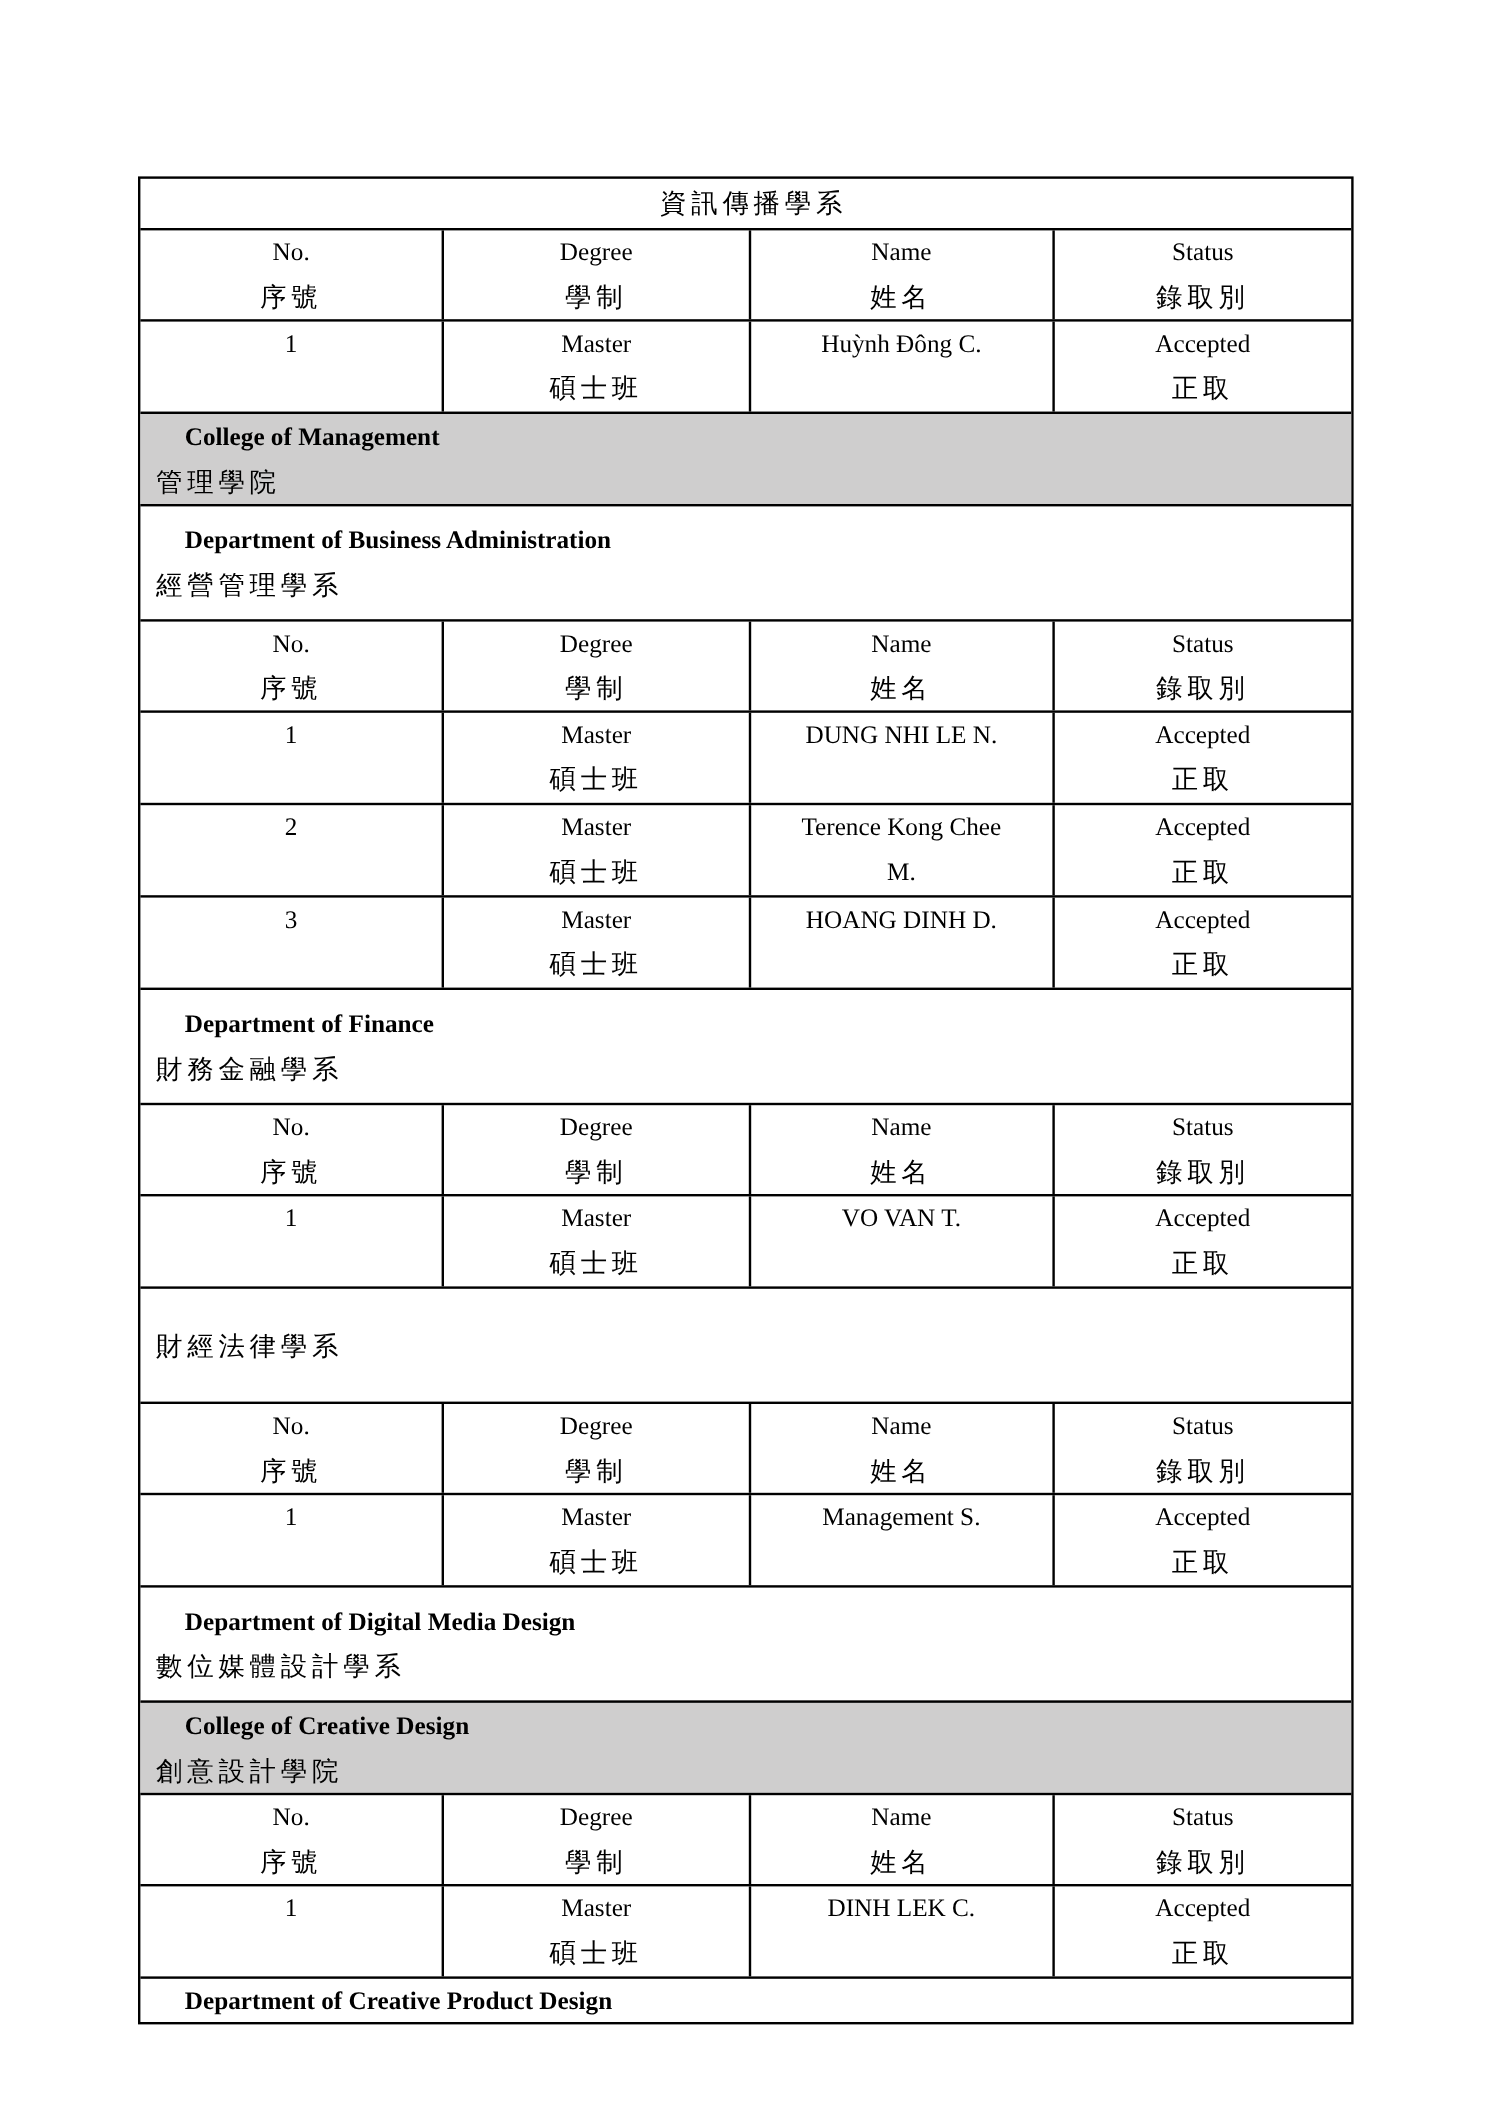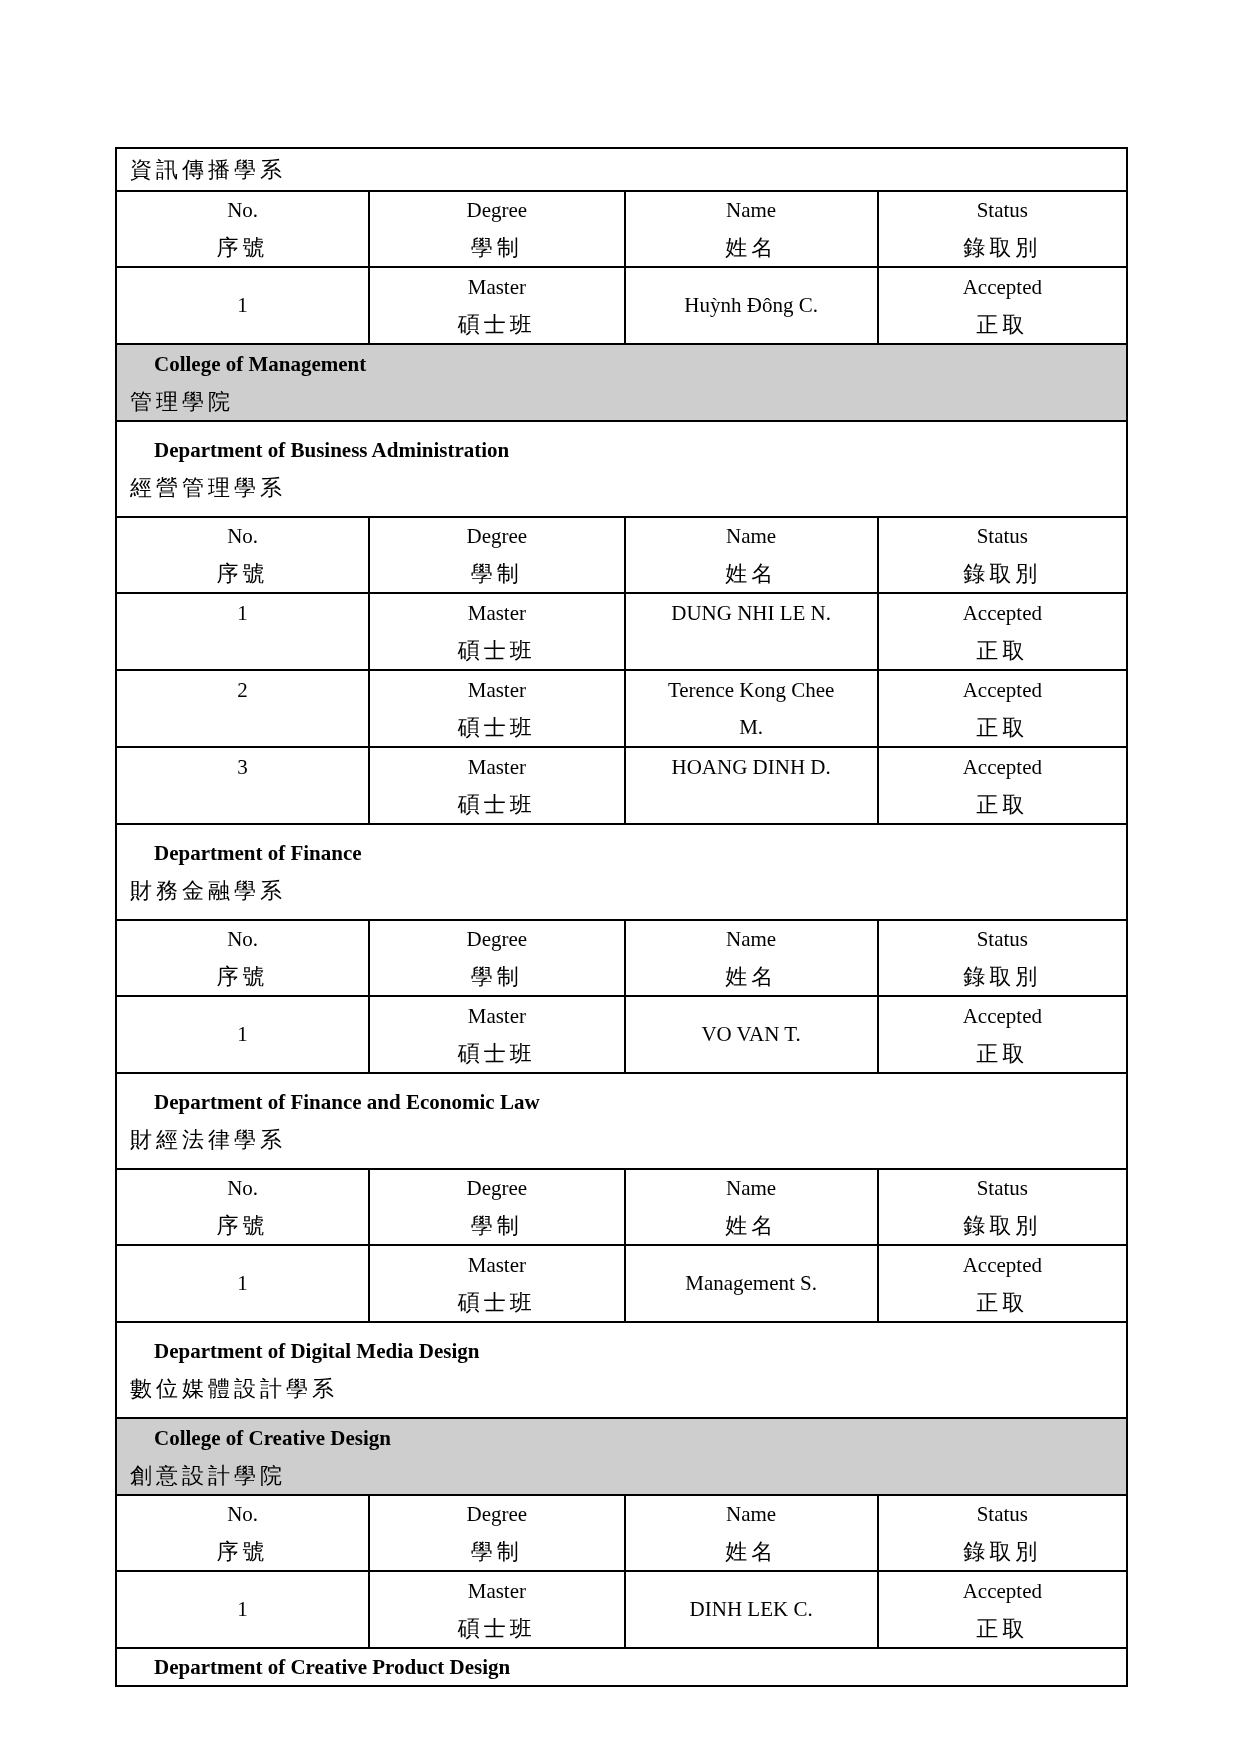--- a/index.html
+++ b/index.html
@@ -14,29 +14,29 @@
     position:absolute;left:115px;top:147px;width:1013px;
     box-sizing:border-box;border:2px solid #000;background:#fff;
   }
   .trow{display:flex;box-sizing:border-box;border-top:2px solid #000;}
   .trow:first-child{border-top:none;}
   
   .t-section,.t-college,.t-dept{
     flex-direction:column;justify-content:center;align-items:flex-start;
     padding-left:13px;
   }
-  .t-section{height:41px;}
+  .t-section{height:41px;align-items:center;}
   .t-college{height:77px;background:#cfcece;}
   .t-dept{height:96px;}
   .t-dept.single{height:38px;}
   .t-college .l1,.t-dept .l1{font-weight:bold;margin-left:24px;}
   .t-data{height:77px;}
   .cell{
     box-sizing:border-box;border-left:2px solid #000;
-    display:flex;flex-direction:column;justify-content:center;align-items:center;
+    display:flex;flex-direction:column;align-items:center;
     overflow:hidden;
   }
   .cell:first-child{border-left:none;}
   .c-no{flex:0 0 24.9%;}
   .c-degree{flex:0 0 25.3%;}
   .c-name{flex:0 0 25.1%;}
   .c-status{flex:0 0 24.7%;}
   .line{
     font-size:21px;line-height:37px;min-height:37px;
     white-space:nowrap;text-align:center;
@@ -197,21 +197,20 @@
       </div>
       <div class="cell c-name">
         <div class="line">VO VAN T.</div>
       </div>
       <div class="cell c-status">
         <div class="line">Accepted</div>
         <div class="line zh">正取</div>
       </div>
     </div>
     <div class="trow t-dept">
-      <div class="line l1">Department of Finance and Economic Law</div>
       <div class="line l2 zh">財經法律學系</div>
     </div>
     <div class="trow t-header">
       <div class="cell c-no">
         <div class="line">No.</div>
         <div class="line zh">序號</div>
       </div>
       <div class="cell c-degree">
         <div class="line">Degree</div>
         <div class="line zh">學制</div>

